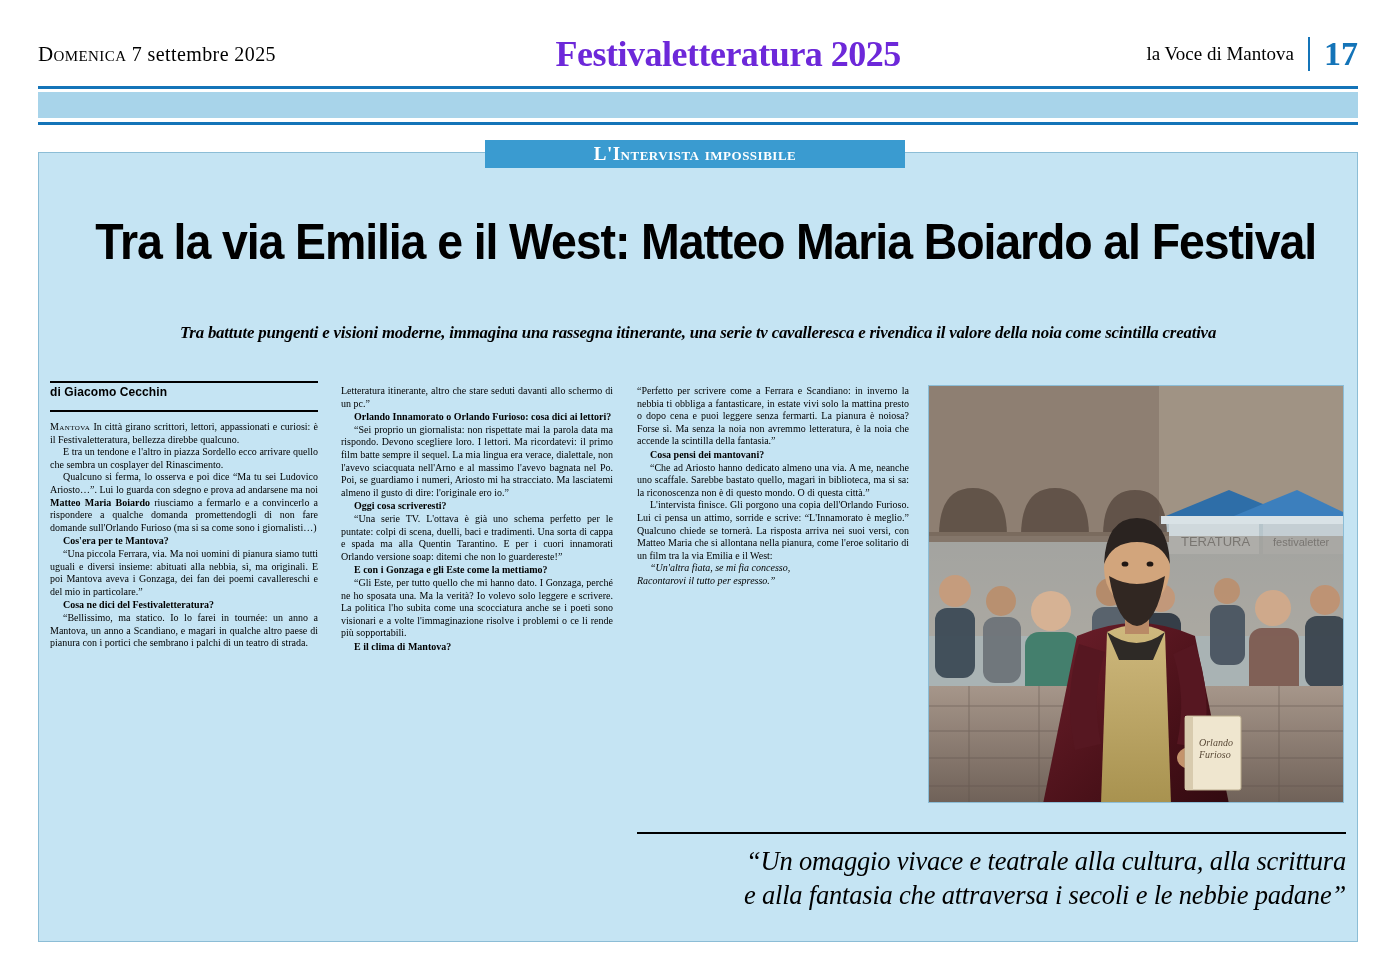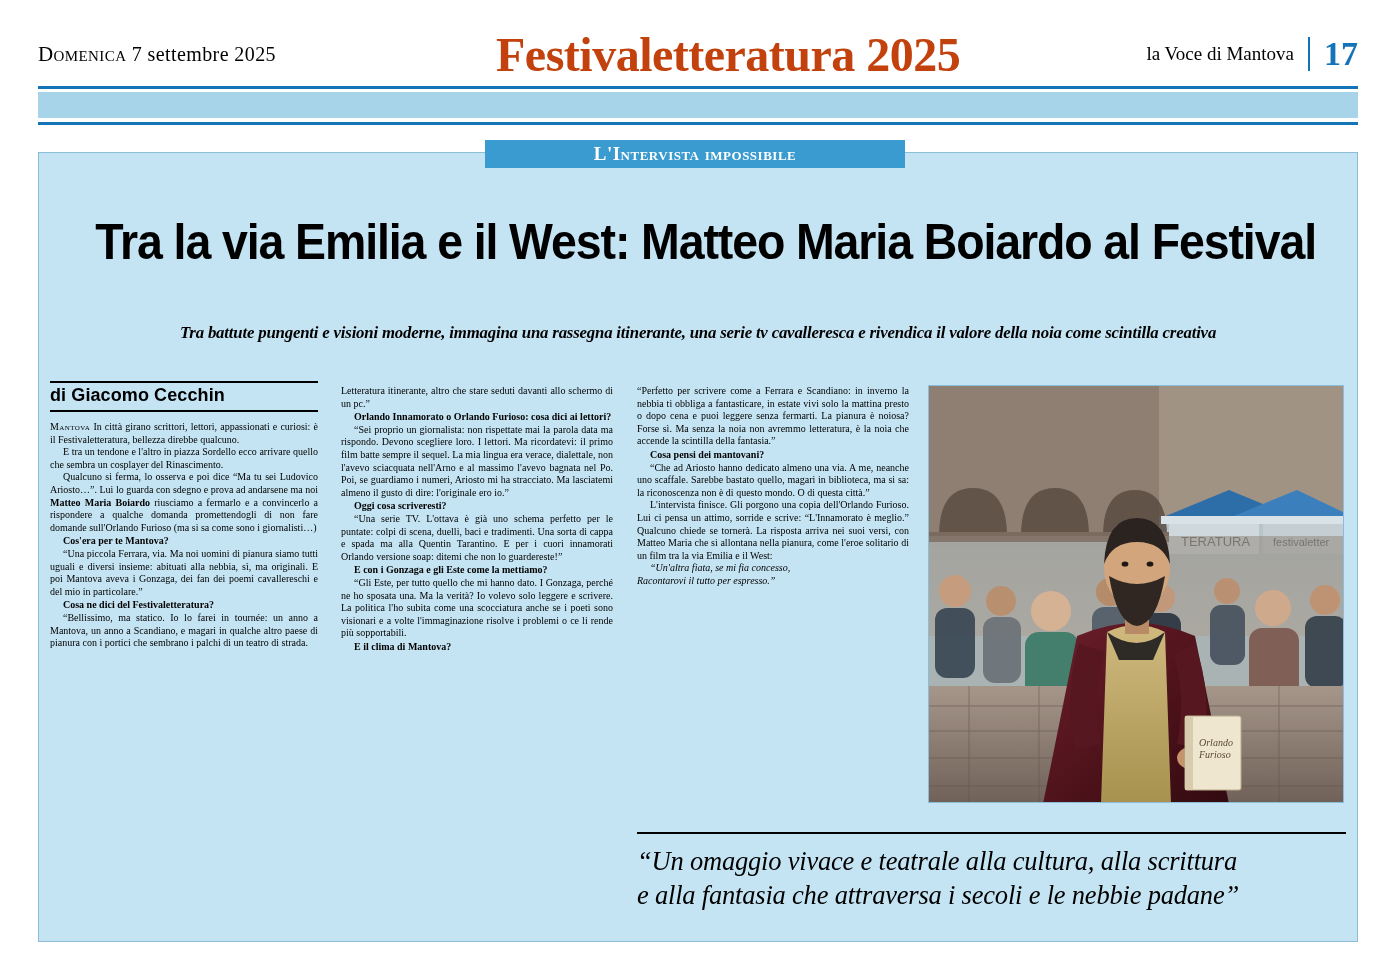--- a/index.html
+++ b/index.html
@@ -38,22 +38,22 @@
     letter-spacing: .4px;
     white-space: nowrap;
   }
   .masthead-date .dom {
     font-variant: small-caps;
     font-size: 21px;
   }
   .masthead-title {
     font-family: "Liberation Serif", serif;
     font-weight: bold;
-    font-size: 48px;
-    color: #c2410c;
+    font-size: 36px;
+    color: #6d28d9;
     letter-spacing: -0.5px;
     white-space: nowrap;
     margin-left: 34px;
   }
   .masthead-right {
     display: flex;
     align-items: center;
     gap: 14px;
     white-space: nowrap;
   }
@@ -184,21 +184,21 @@
   .col1 { left: 50px;  width: 268px; }
   .col2 { left: 341px; width: 272px; }
   .col3 { left: 637px; width: 272px; }
 
   .byline {
     position: absolute;
     left: 50px;
     top: 385px;
     width: 268px;
     font-family: "Liberation Sans", sans-serif;
-    font-size: 18px;
+    font-size: 12px;
     font-weight: bold;
     letter-spacing: .1px;
   }
   .byline-rule-top {
     position: absolute;
     left: 50px;
     top: 381px;
     width: 268px;
     height: 2px;
     background: #000;
@@ -241,21 +241,21 @@
     top: 832px;
     width: 709px;
     height: 2px;
     background: #000;
   }
   .pullquote {
     position: absolute;
     left: 637px;
     top: 845px;
     width: 709px;
-    text-align: left;
+    text-align: right;
     font-family: "Liberation Serif", serif;
     font-style: italic;
     font-size: 26.5px;
     line-height: 1.28;
     letter-spacing: -0.2px;
   }
 </style>
 </head>
 <body>
 

